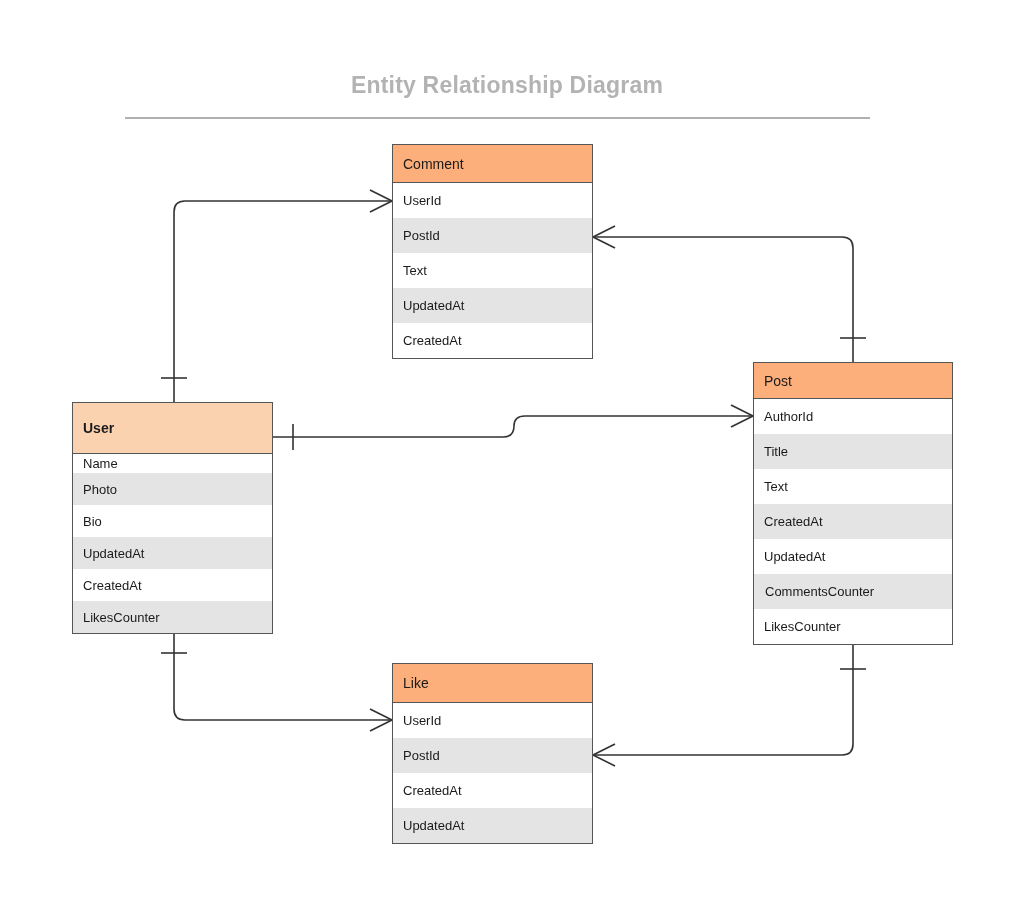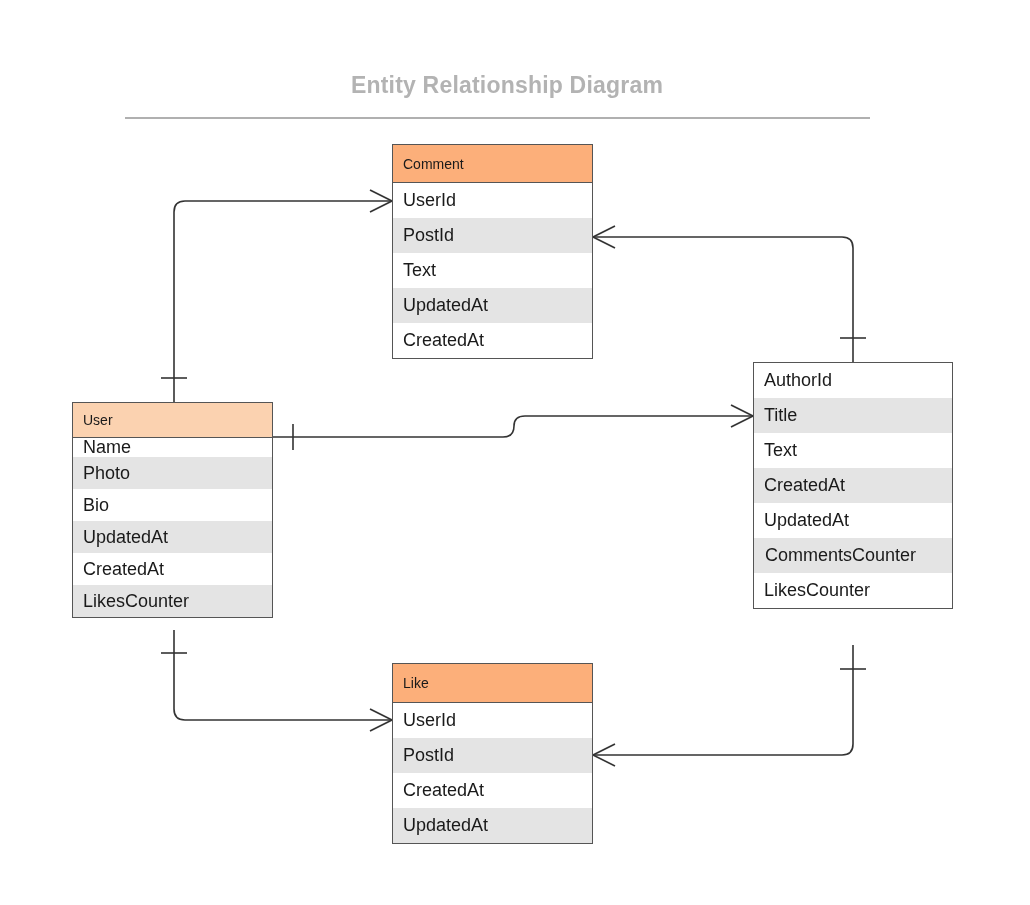--- a/index.html
+++ b/index.html
@@ -62,21 +62,21 @@
     box-sizing: border-box;
     font-size: 14px;
     color: #1a1a1a;
     display: flex;
     align-items: center;
     padding-left: 10px;
     border-bottom: 1.2px solid #555555;
   }
   .entity-row {
     box-sizing: border-box;
-    font-size: 18px;
+    font-size: 13px;
     color: #1a1a1a;
     display: flex;
     align-items: center;
     padding-left: 10px;
   }
   .entity-row.alt { background: #e4e4e4; }
   .entity-row.plain { background: #ffffff; }
 </style>
 </head>
 <body>
@@ -122,29 +122,30 @@
   <div id="entities-layer">
       <div class="entity" style="left: 392px; top: 144px; width: 201px; border-color: rgb(85, 85, 85);">
         <div class="entity-header" style="height: 38px; background: rgb(252, 175, 122);">Comment</div>
         <div class="entity-row plain" style="height: 35px;">UserId</div>
         <div class="entity-row alt" style="height: 35px;">PostId</div>
         <div class="entity-row plain" style="height: 35px;">Text</div>
         <div class="entity-row alt" style="height: 35px;">UpdatedAt</div>
         <div class="entity-row plain" style="height: 35px;">CreatedAt</div>
       </div>
       <div class="entity" style="left: 72px; top: 402px; width: 201px; border-color: rgb(85, 85, 85);">
-        <div class="entity-header" style="height: 35px; background: rgb(251, 210, 176);">User</div>
+        <div class="entity-header" style="height: 51px; background: rgb(251, 210, 176); font-weight: bold;">User</div>
         <div class="entity-row plain" style="height: 19px;">Name</div>
         <div class="entity-row alt" style="height: 32px;">Photo</div>
         <div class="entity-row plain" style="height: 32px;">Bio</div>
         <div class="entity-row alt" style="height: 32px;">UpdatedAt</div>
         <div class="entity-row plain" style="height: 32px;">CreatedAt</div>
         <div class="entity-row alt" style="height: 32px;">LikesCounter</div>
       </div>
       <div class="entity" style="left: 753px; top: 362px; width: 200px; border-color: rgb(85, 85, 85);">
+        <div class="entity-header" style="height: 36px; background: rgb(252, 175, 122);">Post</div>
         <div class="entity-row plain" style="height: 35px;">AuthorId</div>
         <div class="entity-row alt" style="height: 35px;">Title</div>
         <div class="entity-row plain" style="height: 35px;">Text</div>
         <div class="entity-row alt" style="height: 35px;">CreatedAt</div>
         <div class="entity-row plain" style="height: 35px;">UpdatedAt</div>
         <div class="entity-row alt" style="height: 35px; padding-left: 11px;">CommentsCounter</div>
         <div class="entity-row plain" style="height: 35px;">LikesCounter</div>
       </div>
       <div class="entity" style="left: 392px; top: 663px; width: 201px; border-color: rgb(85, 85, 85);">
         <div class="entity-header" style="height: 39px; background: rgb(252, 175, 122);">Like</div>

